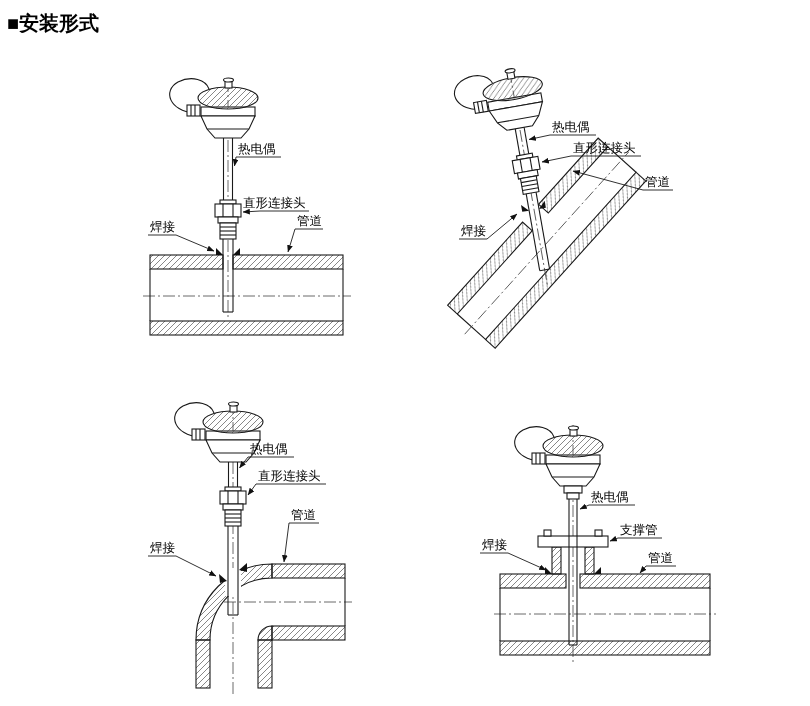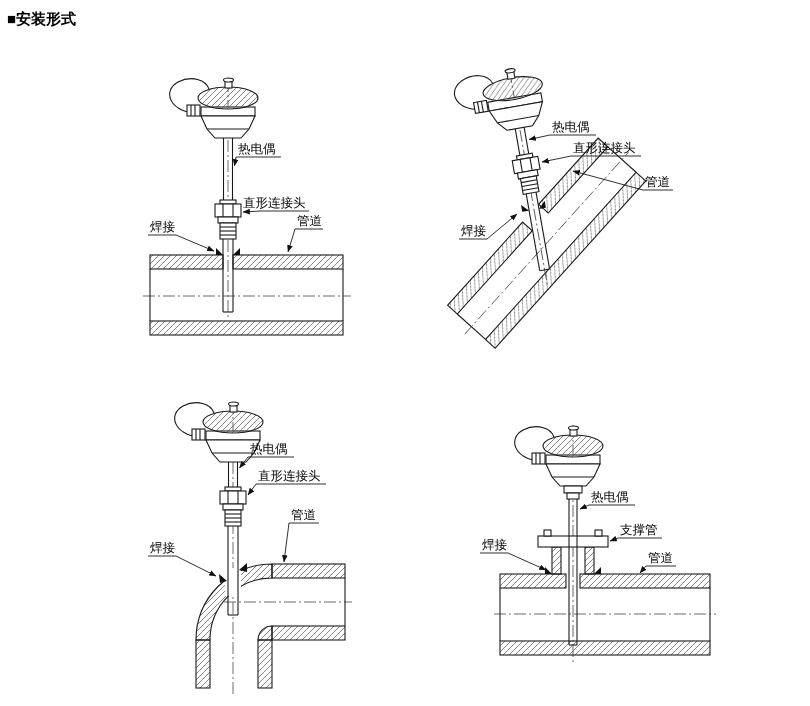--- a/index.html
+++ b/index.html
@@ -1,18 +1,18 @@
 <!DOCTYPE html>
 <html><head>
 <meta charset="utf-8">
 <style>
   html,body{margin:0;padding:0;background:#ffffff;}
   body{width:810px;height:706px;position:relative;overflow:hidden;
        font-family:"Liberation Sans","DejaVu Sans",sans-serif;}
-  .page-title{position:absolute;left:7px;top:10px;font-size:15px;font-weight:700;color:#000;}
+  .page-title{position:absolute;left:7px;top:10px;font-size:20px;font-weight:700;color:#000;}
   svg.canvas{position:absolute;left:0;top:0;}
   svg .ln{stroke:#1a1a1a;stroke-width:1.1;fill:none;}
   svg .fw{fill:#ffffff;stroke:#1a1a1a;stroke-width:1.1;}
   svg .hw{fill:url(#hatch);stroke:#1a1a1a;stroke-width:1.1;}
   svg .cl{stroke:#444;stroke-width:0.8;fill:none;stroke-dasharray:12 3 2 3;}
   svg text.lbl{font-family:"Liberation Sans","DejaVu Sans",sans-serif;font-size:12.5px;fill:#000;}
   svg .ldr{stroke:#1a1a1a;stroke-width:0.9;fill:none;}
 </style>
 </head>
 <body>

